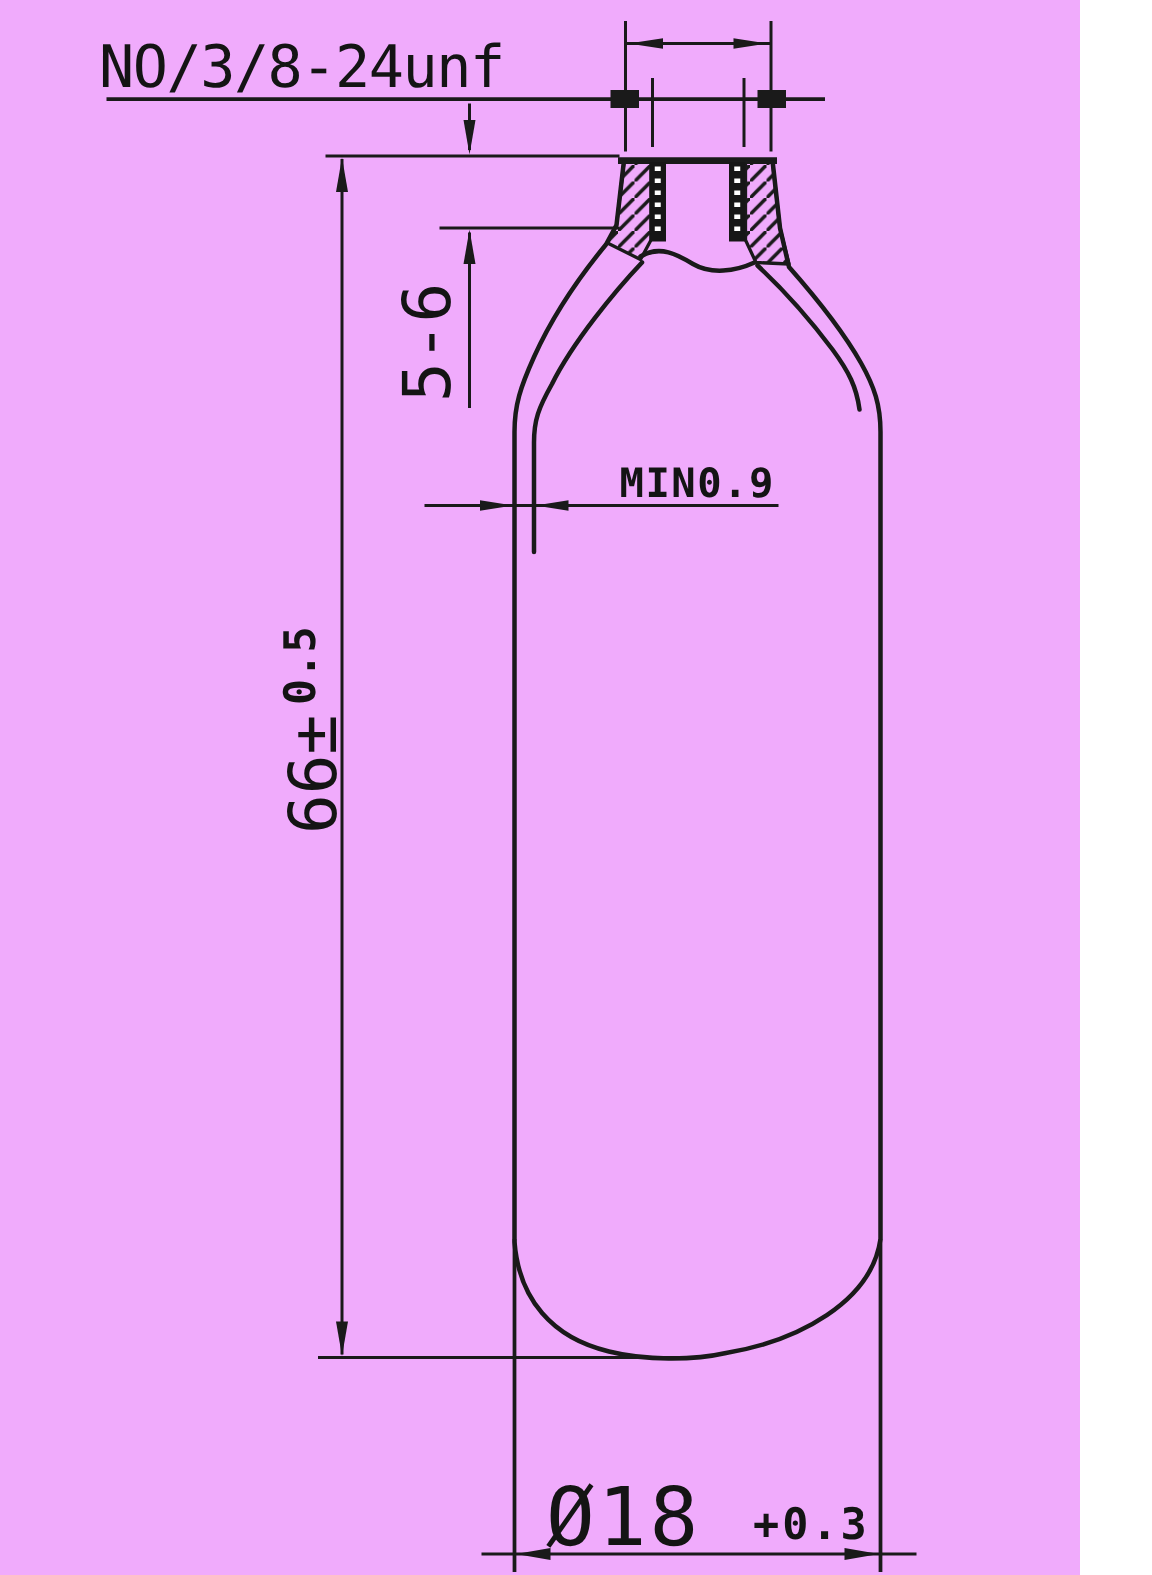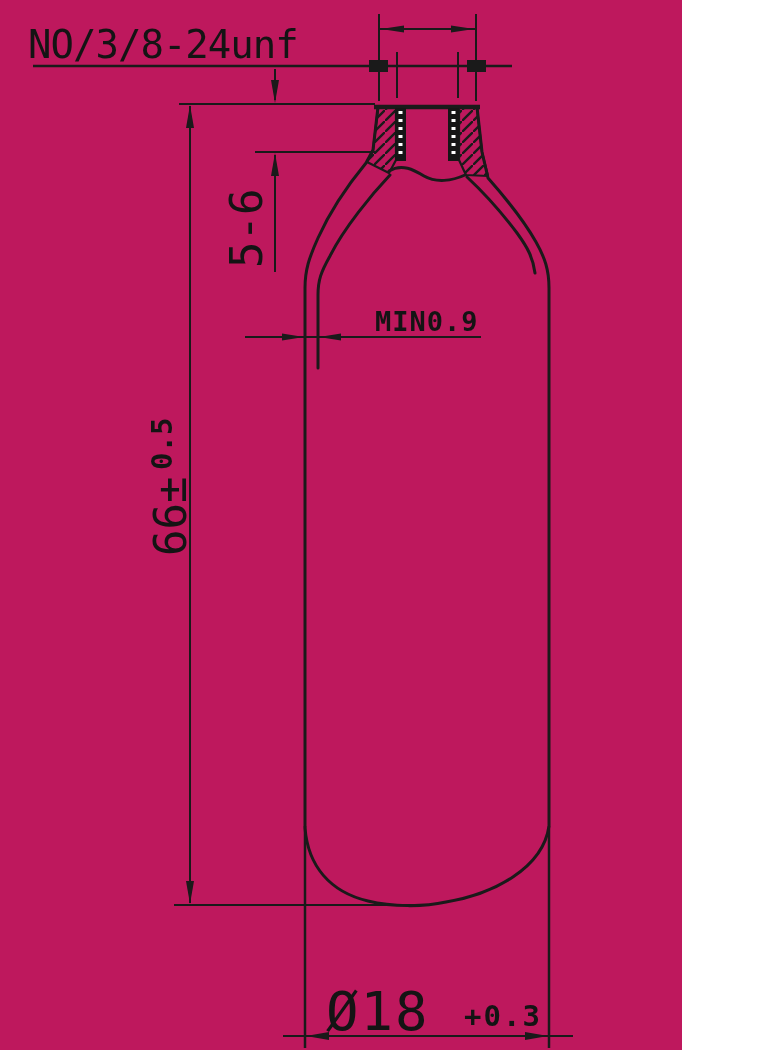--- a/index.html
+++ b/index.html
@@ -8,21 +8,22 @@
     background: #ffffff;
     width: 768px;
     height: 1050px;
     overflow: hidden;
     font-family: "DejaVu Sans Mono", "Liberation Mono", monospace;
   }
   .stage {
     position: relative;
     width: 682px;
     height: 1050px;
-    background: #be185d;
+    background: #f0abfc;
+    padding-left: 38px;
   }
   svg { display: block; }
   
   .obj  { fill: none; stroke: #1a1a1a; stroke-width: 3;   stroke-linecap: round; stroke-linejoin: round; }
   .obj-thick { fill: none; stroke: #1a1a1a; stroke-width: 4.5; stroke-linecap: butt; }
   
   .dim  { fill: none; stroke: #1a1a1a; stroke-width: 2;   stroke-linecap: butt; }
   .arrow { fill: #1a1a1a; stroke: none; }
   .slug  { fill: #1a1a1a; stroke: none; }
   .hatched { fill: url(#hatch); stroke: #1a1a1a; stroke-width: 2.2; stroke-linejoin: round; }

